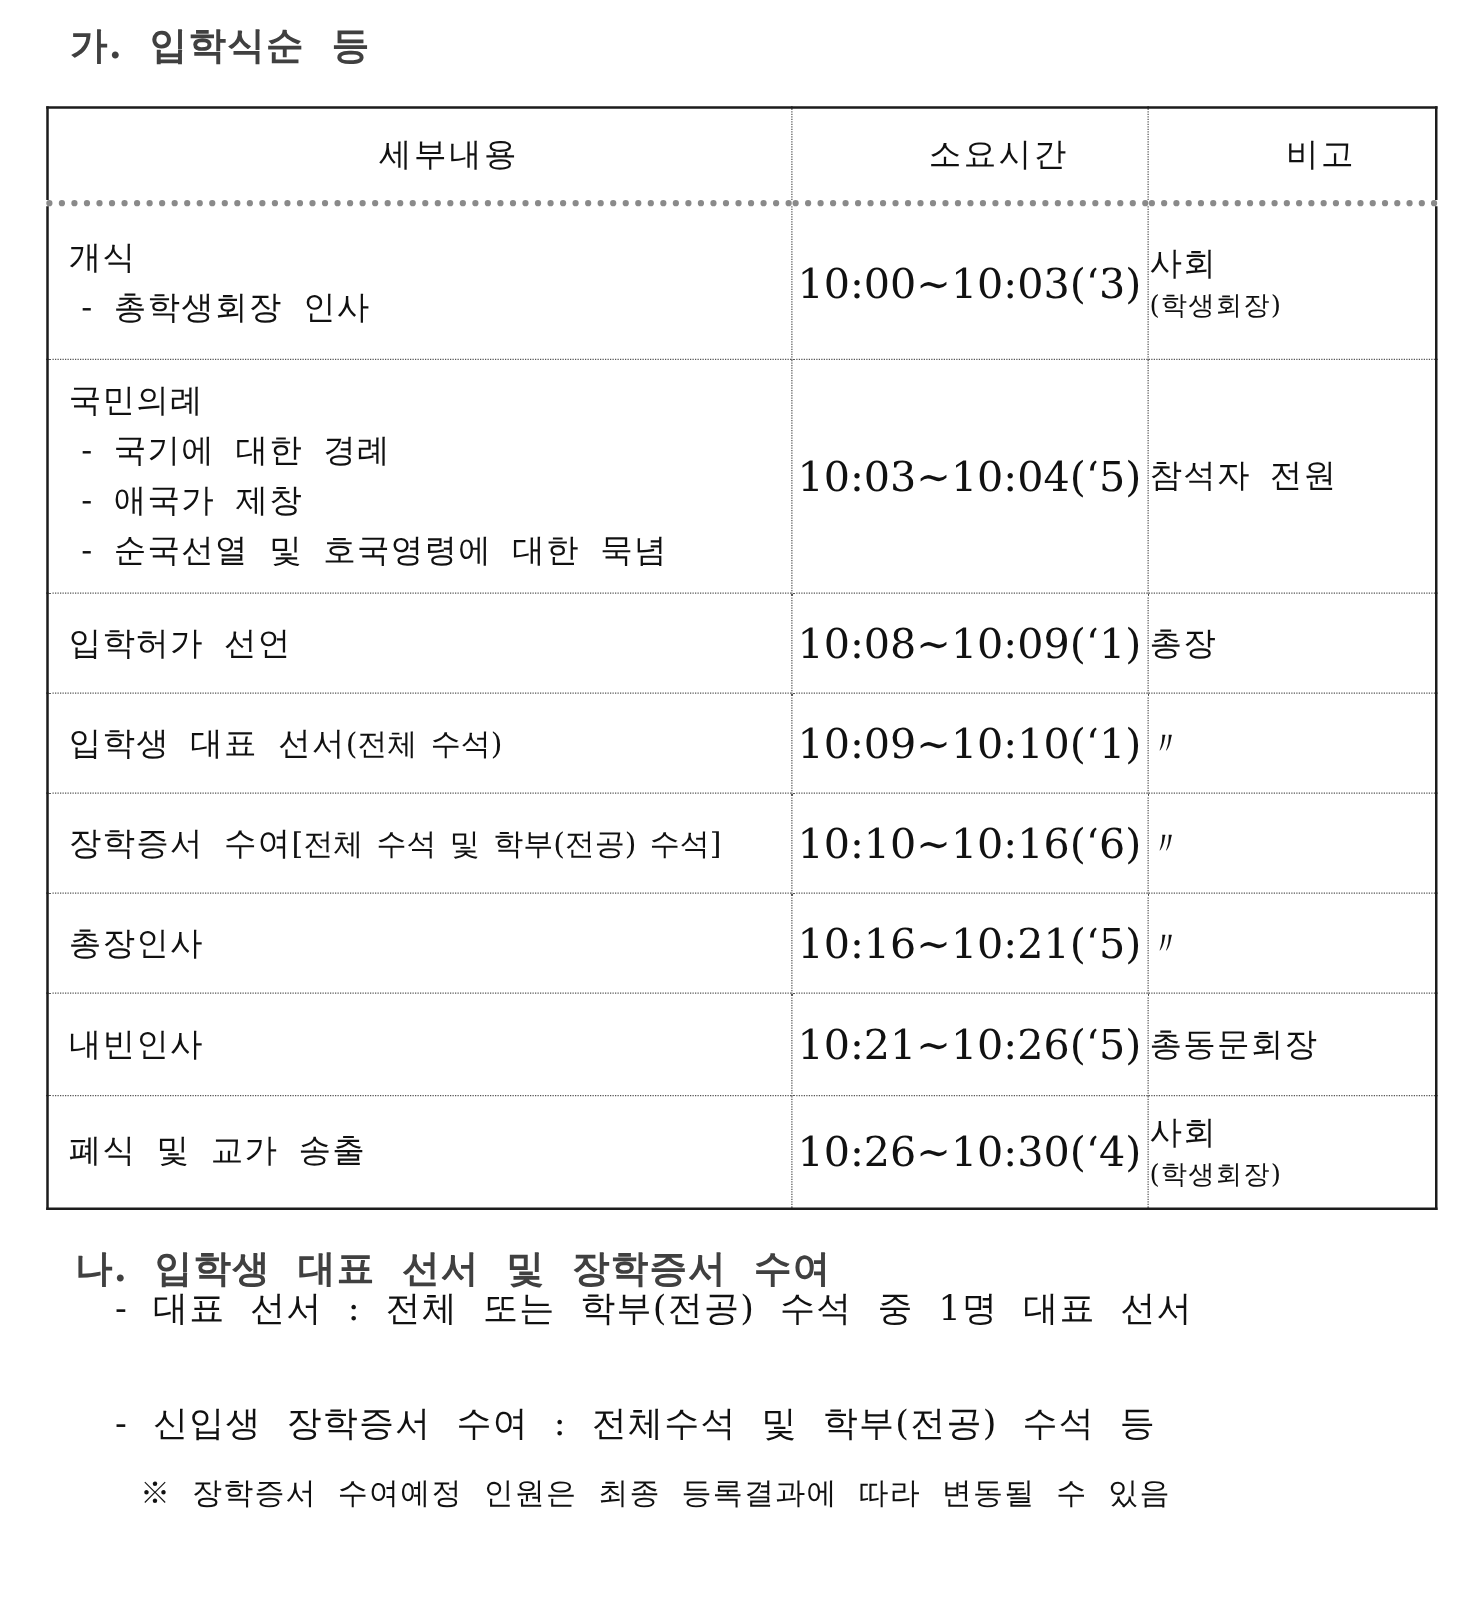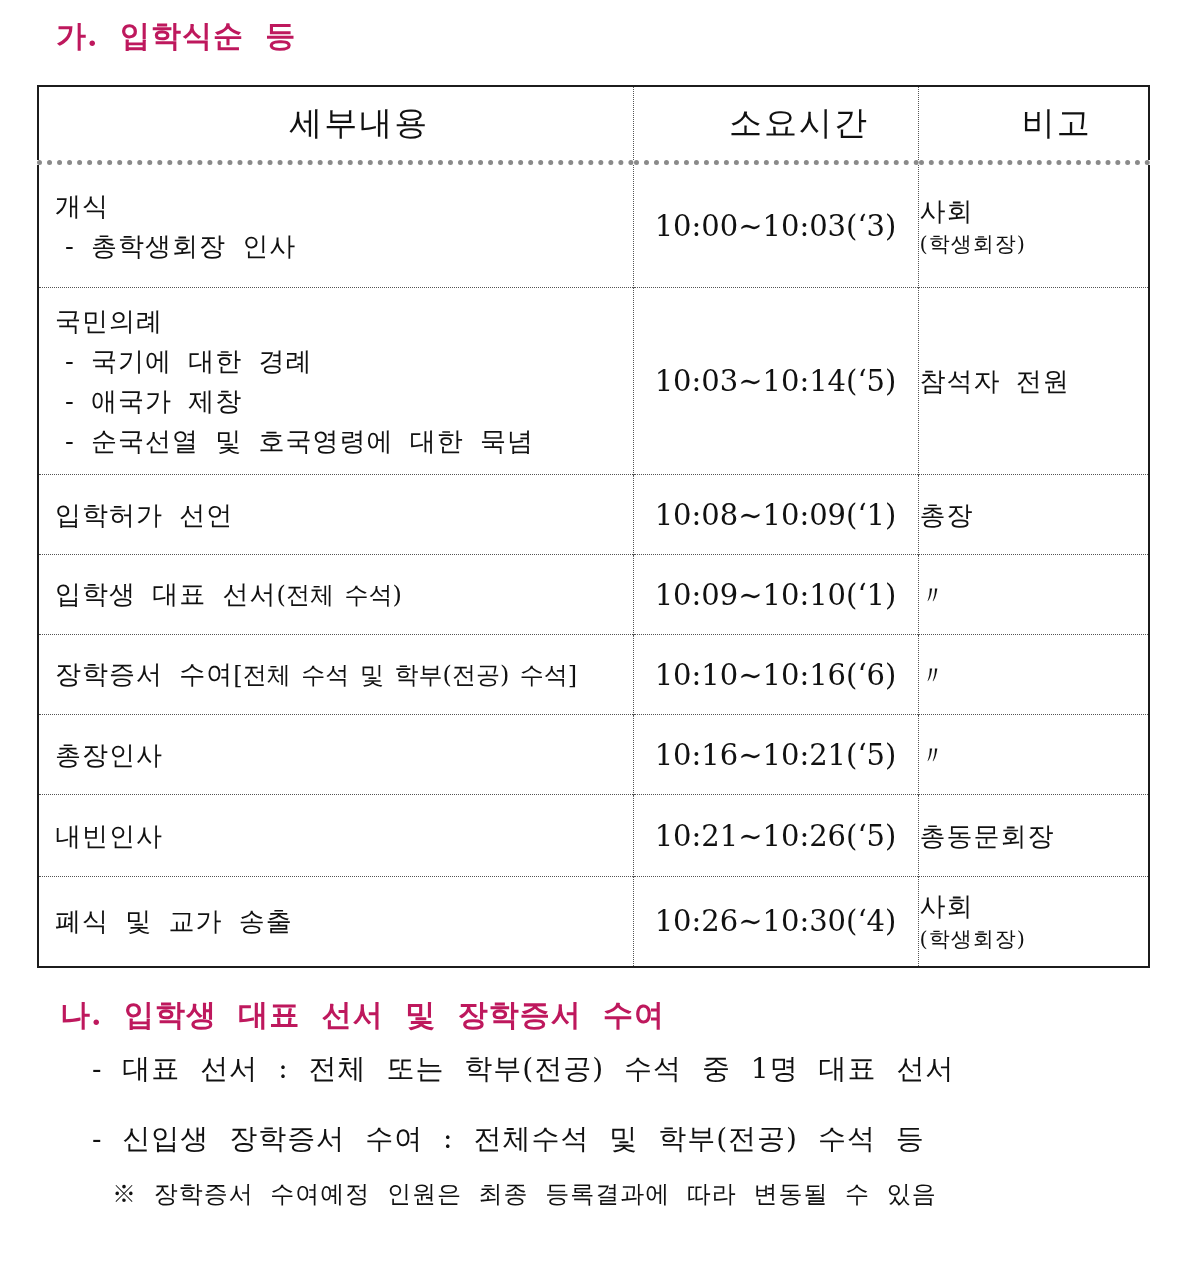--- a/index.html
+++ b/index.html
@@ -6,62 +6,62 @@
   body{
     width:1185px;height:1283px;background:#ffffff;color:#111111;
     font-family:"DejaVu Serif","Liberation Serif",serif;
     -webkit-font-smoothing:antialiased;
   }
   .page{position:relative;width:1185px;height:1283px;overflow:hidden;}
 
   
   .h-sec{
     font-size:30px;font-weight:700;letter-spacing:1px;word-spacing:10px;
-    margin:0;color:#be185d;
+    margin:0;color:#404040;
   }
   .h-a{position:absolute;left:56px;top:16px;}
   .h-b{position:absolute;left:60px;top:995px;}
   .h-c{position:absolute;left:60px;top:1228px;white-space:nowrap;}
   .h-c .ref,.h-c .pointer{font-weight:400;}
   .h-c .pointer{padding:0 8px 0 10px;font-size:28px;}
 
   
   table.sched{
     position:absolute;left:37px;top:85px;width:1111px;
     border-collapse:collapse;table-layout:fixed;
     border:2px solid #1c1c1c;
     font-size:26px;
   }
   table.sched th{
-    font-weight:400;font-size:33px;letter-spacing:2px;word-spacing:6px;
+    font-weight:400;font-size:26px;letter-spacing:2px;word-spacing:6px;
     border-bottom:5px dotted #8a8a8a;height:71px;vertical-align:middle;text-align:center;padding-left:48px;
   }
   table.sched th + th, table.sched td + td{border-left:1px dotted #555;}
   table.sched tbody td{border-top:1px dotted #555;vertical-align:middle;}
   tbody tr:nth-child(1){height:125px;padding-left:44px;}
   tbody tr:nth-child(2){height:187px;}
   tbody tr:nth-child(3){height:80px;}
   tbody tr:nth-child(4){height:80px;}
   tbody tr:nth-child(5){height:80px;}
   tbody tr:nth-child(6){height:80px;}
   tbody tr:nth-child(7){height:82px;}
   tbody tr:nth-child(8){height:90px;padding-left:27px;}
 
   .cell-content{padding-left:16px;text-align:left;letter-spacing:1px;word-spacing:7px;}
   .cell-content .line{line-height:40px;}
   .cell-content .line.indent{padding-left:10px;}
   .cell-content .small{font-size:24px;letter-spacing:0;word-spacing:3px;}
-  .cell-time{text-align:center;font-size:29px;letter-spacing:0;}
+  .cell-time{text-align:center;font-size:33px;letter-spacing:0;}
   .cell-note{letter-spacing:1px;word-spacing:6px;}
   .cell-note .nline{line-height:36px;}
   .cell-note .nline.small{font-size:21px;line-height:30px;}
 
   
   .item{position:absolute;left:92px;font-size:28px;letter-spacing:1px;word-spacing:10px;white-space:nowrap;}
-  .item-1{top:1050px;text-align:right;}
+  .item-1{top:1028px;text-align:right;}
   .item-2{top:1120px;}
   .subnote{position:absolute;left:112px;top:1178px;font-size:24px;letter-spacing:1px;word-spacing:8px;white-space:nowrap;}
 </style>
 </head>
 <body>
 
 <div class="page">
 
   <h2 class="h-sec h-a">
     <span>가. 입학식순 등</span>
@@ -92,21 +92,21 @@
             <div class="nline small">(학생회장)</div>
           </td>
         </tr>
         <tr>
           <td class="cell-content">
             <div class="line">국민의례</div>
             <div class="line indent">- 국기에 대한 경례</div>
             <div class="line indent">- 애국가 제창</div>
             <div class="line indent">- 순국선열 및 호국영령에 대한 묵념</div>
           </td>
-          <td class="cell-time">10:03∼10:14(‘5)</td>
+          <td class="cell-time">10:03∼10:04(‘5)</td>
           <td class="cell-note">
             <div class="nline">참석자 전원</div>
           </td>
         </tr>
         <tr>
           <td class="cell-content">
             <div class="line">입학허가 선언</div>
           </td>
           <td class="cell-time">10:08∼10:09(‘1)</td>
           <td class="cell-note">

